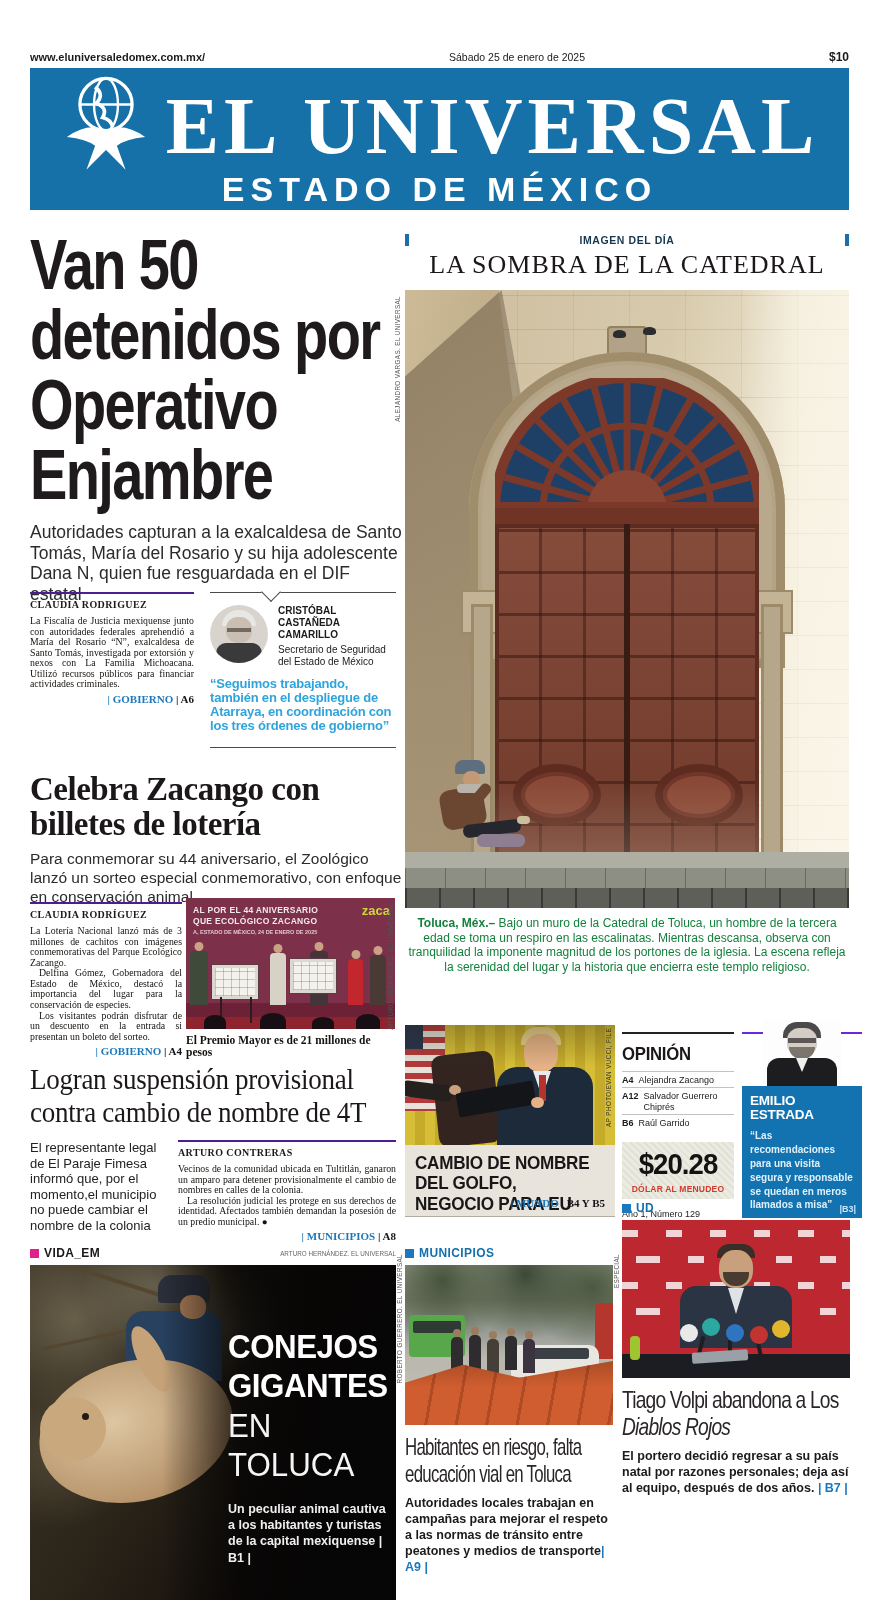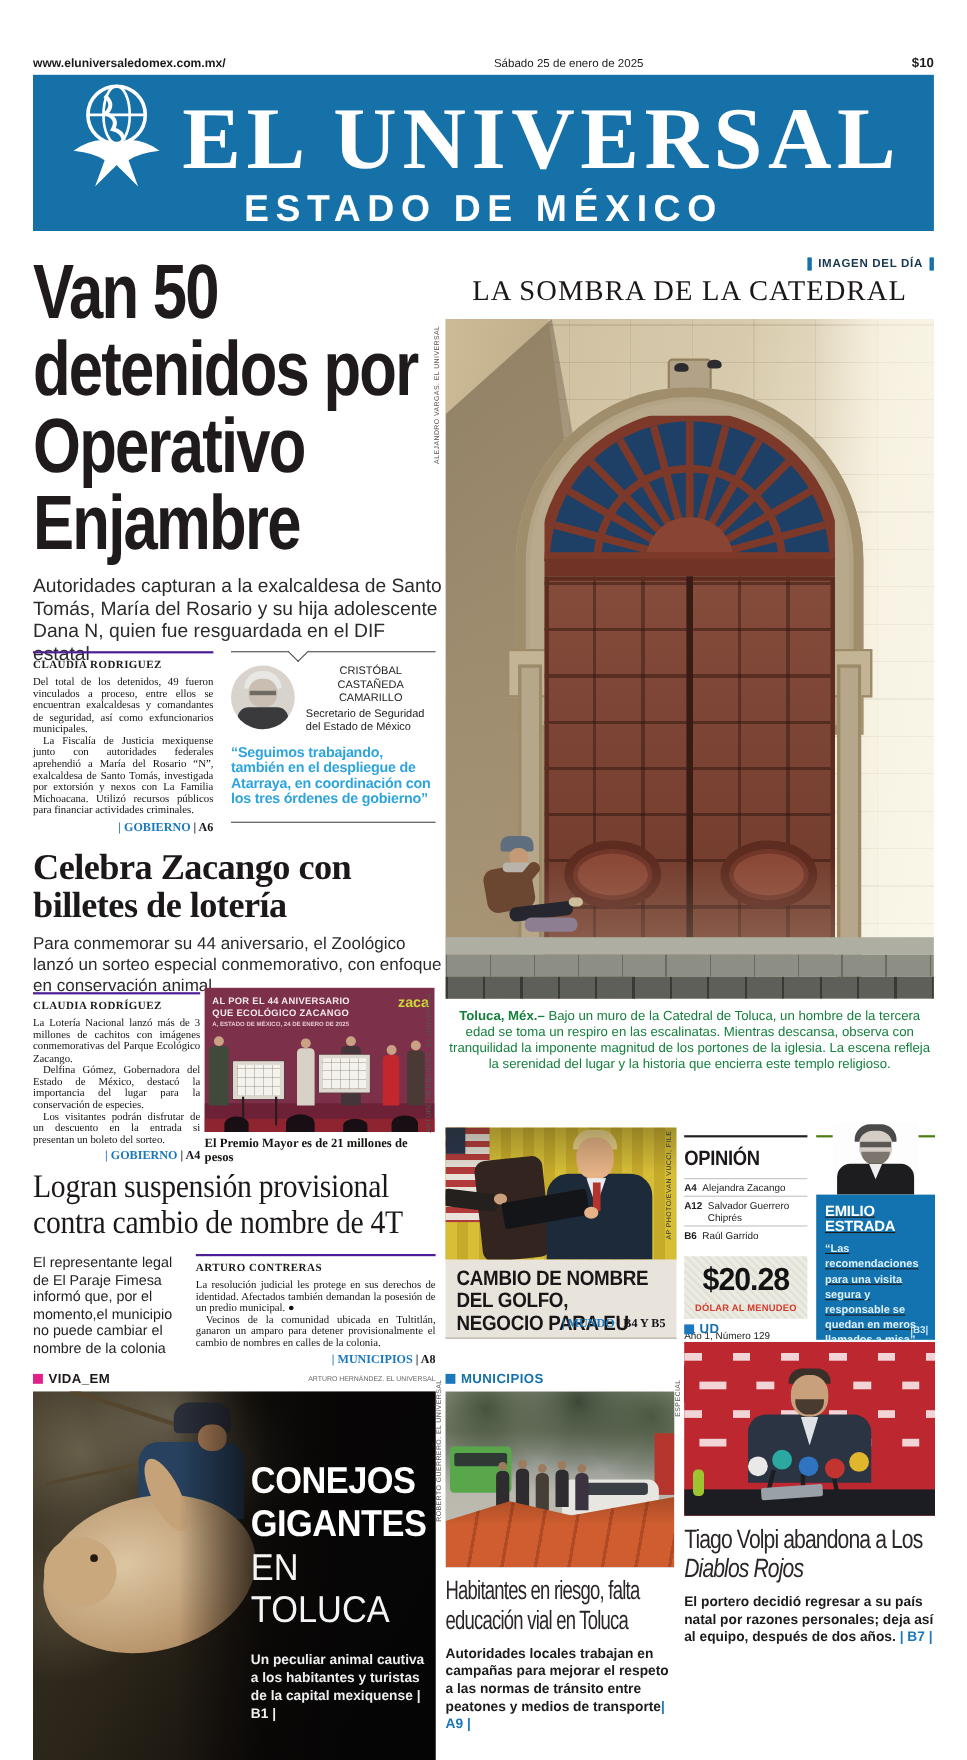--- a/index.html
+++ b/index.html
@@ -47,21 +47,21 @@
                padding:12px 0 14px; }
   .notch { position:absolute; top:-8px; left:54px; width:14px; height:14px; background:#fff;
            border-right:1px solid #4a4a4a; border-bottom:1px solid #4a4a4a; transform:rotate(45deg); }
   .q-top { display:flex; gap:10px; }
   .q-portrait { width:58px; height:58px; border-radius:50%; background:#d8d4cd;
                 position:relative; overflow:hidden; flex:none; }
   .qp-hair { position:absolute; left:12px; top:5px; width:34px; height:16px; background:#e9e7e3; border-radius:16px 16px 0 0; }
   .qp-face { position:absolute; left:16px; top:12px; width:26px; height:26px; background:#c9beb1; border-radius:45%; }
   .qp-glass { position:absolute; left:17px; top:23px; width:24px; height:4px; background:#6f6a62; }
   .qp-body { position:absolute; left:6px; top:38px; width:46px; height:22px; background:#3a3a3c; border-radius:10px 10px 0 0; }
-  .q-id { font-weight:normal; font-size:10px; line-height:1.2;text-align:center; }
+  .q-id { font-weight:bold; font-size:10px; line-height:1.2; }
   .q-role { font-size:10px; line-height:1.2; margin-top:3px; font-weight:normal; color:#222; }
   .q-text { margin-top:9px; color:#2ea4dd; font-weight:bold; font-size:13px; line-height:1.08;
             letter-spacing:-.2px; }
 
   
   .zac-h { position:absolute; left:30px; top:772px; width:372px; font-family:"Liberation Serif", serif;
            font-weight:bold; font-size:33px; line-height:1.06; letter-spacing:-.5px; color:#1c1819; }
   .zac-deck { position:absolute; left:30px; top:850px; width:372px; font-size:15.5px;
               line-height:1.22; color:#2b2b2b; }
   .zac-col { position:absolute; left:30px; top:902px; width:152px; }
@@ -88,21 +88,21 @@
   
   .sus-h { position:absolute; left:30px; top:1062px; font-family:"Liberation Serif", serif;
            font-size:30px; line-height:1.1; letter-spacing:-.3px; color:#1c1819;
            white-space:pre-line; transform:scaleX(.9); transform-origin:left top; width:440px; }
   .sus-deck { position:absolute; left:30px; top:1140px; width:142px; font-size:13px;
               line-height:1.2; color:#222; }
   .sus-col { position:absolute; left:178px; top:1140px; width:218px; }
 
   
   .idd-kicker { position:absolute; left:405px; top:234px; width:444px; display:flex;
-                justify-content:flex-end; align-items:center; gap:6px; font-weight:bold;
+                justify-content:space-between; align-items:center; gap:6px; font-weight:bold;
                 font-size:10.5px; letter-spacing:.6px; color:#16374e; }
   .kbar { width:4px; height:12px; background:#1571a8; display:inline-block; }
   .idd-title { position:absolute; left:405px; top:250px; width:444px; text-align:center;
                font-family:"Liberation Serif", serif; font-size:26px; letter-spacing:1px; color:#1c1819; }
   .idd-caption { position:absolute; left:408px; top:916px; width:438px; text-align:center;
                  font-size:12px; line-height:1.22; color:#15803d; }
 
   
   .cathedral { position:absolute; left:405px; top:290px; width:444px; height:618px; overflow:hidden;
                background:linear-gradient(100deg,#cbbb9c 0%,#d8cbad 50%,#eee6d2 78%,#f4efe1 100%);
@@ -209,21 +209,21 @@
   .op-barcode { margin-top:7px; display:flex; align-items:flex-end; gap:4px; }
   .bc-main { width:60px; height:34px;
       background:repeating-linear-gradient(90deg,#121212 0 1.5px,#fff 1.5px 3.5px,#121212 3.5px 4.5px,#fff 4.5px 7px); }
   .bc-sub { display:flex; flex-direction:column; align-items:center; gap:1px; }
   .bc-num { font-size:6.5px; color:#222; }
   .bc-bars { width:32px; height:24px;
       background:repeating-linear-gradient(90deg,#121212 0 1.5px,#fff 1.5px 4px); }
   .bc-digits { font-size:7px; letter-spacing:1.6px; margin-top:2px; color:#222; }
 
   
-  .estrada { position:absolute; left:742px; top:1032px; width:108px; border-top:2px solid #4d7c0f;text-decoration:underline; }
+  .estrada { position:absolute; left:742px; top:1032px; width:120px; border-top:2px solid #6d28d9; }
   .es-photo { position:relative; width:78px; height:66px; margin:-14px auto 0; background:#fdfdfd; }
   .es-hair { position:absolute; left:20px; top:2px; width:38px; height:16px; background:#4a4a4a; border-radius:14px 14px 0 0; }
   .es-face { position:absolute; left:24px; top:8px; width:30px; height:28px; background:#d4cdc5; border-radius:42%; }
   .es-glass { position:absolute; left:25px; top:18px; width:28px; height:5px; background:#3c3a38; opacity:.8; }
   .es-beard { position:absolute; left:26px; top:27px; width:26px; height:12px; background:#7b756e; border-radius:0 0 12px 12px; }
   .es-suit { position:absolute; left:4px; top:38px; width:70px; height:28px; background:#1d1d1f; border-radius:12px 12px 0 0; }
   .es-shirt { position:absolute; left:33px; top:38px; width:12px; height:14px; background:#efefef;
       clip-path:polygon(0 0,100% 0,50% 100%); }
   .es-box { position:relative; background:#1273b0; color:#fff; padding:8px 8px 6px; height:132px; }
   .es-name { font-weight:bold; font-size:13.5px; line-height:1.05; letter-spacing:-.2px; white-space:pre-line; }
@@ -347,21 +347,20 @@
   </div>
 
   <div class="lead-h">Van 50
 detenidos por
 Operativo
 Enjambre</div>
   <div class="lead-deck">Autoridades capturan a la exalcaldesa de Santo Tomás, María del Rosario y su hija adolescente Dana N, quien fue resguardada en el DIF estatal</div>
 
   <div class="lead-col rule-top">
     <div class="byline">CLAUDIA RODRIGUEZ</div>
-    <p class="body-serif">Del total de los detenidos, 49 fueron vinculados a proceso, entre ellos se encuentran exalcaldesas y comandantes de seguridad, así como exfuncionarios municipales.</p>
     <p class="body-serif">La Fiscalía de Justicia mexiquense junto con autoridades federales aprehendió a María del Rosario “N”, exalcaldesa de Santo Tomás, investigada por extorsión y nexos con La Familia Michoacana. Utilizó recursos públicos para financiar actividades criminales.</p>
     <div class="secline">
       <span class="blue">| GOBIERNO</span><span class="dark"> | A6</span>
     </div>
   </div>
 
   <div class="quote-col">
     <div class="notch"></div>
     <div class="q-top">
       <div class="q-portrait">
@@ -423,22 +422,22 @@
     <div class="zc-aud" style="left:170px;bottom:0;width:24px;height:15px"></div>
   </div>
   <div class="vcred" style="left:387px; top:902px;">ARTURO HERNÁNDEZ. EL UNIVERSAL</div>
   <div class="zac-caption">El Premio Mayor es de 21 millones de pesos</div>
 
   <div class="sus-h">Logran suspensión provisional
 contra cambio de nombre de 4T</div>
   <div class="sus-deck">El representante legal de El Paraje Fimesa informó que, por el momento,el municipio no puede cambiar el nombre de la colonia</div>
   <div class="sus-col rule-top">
     <div class="byline">ARTURO CONTRERAS</div>
+    <p class="body-serif">Vecinos de la comunidad ubicada en Tultitlán, ganaron un amparo para detener provisionalmente el cambio de nombres en calles de la colonia.</p>
     <p class="body-serif">La resolución judicial les protege en sus derechos de identidad. Afectados también demandan la posesión de un predio municipal. ●</p>
-    <p class="body-serif">Vecinos de la comunidad ubicada en Tultitlán, ganaron un amparo para detener provisionalmente el cambio de nombres en calles de la colonia.</p>
     <div class="secline">
       <span class="blue">| MUNICIPIOS</span><span class="dark"> | A8</span>
     </div>
   </div>
 
   <div class="idd-kicker">
     <span class="kbar"></span>
     <span>IMAGEN DEL DÍA</span>
     <span class="kbar"></span>
   </div>

